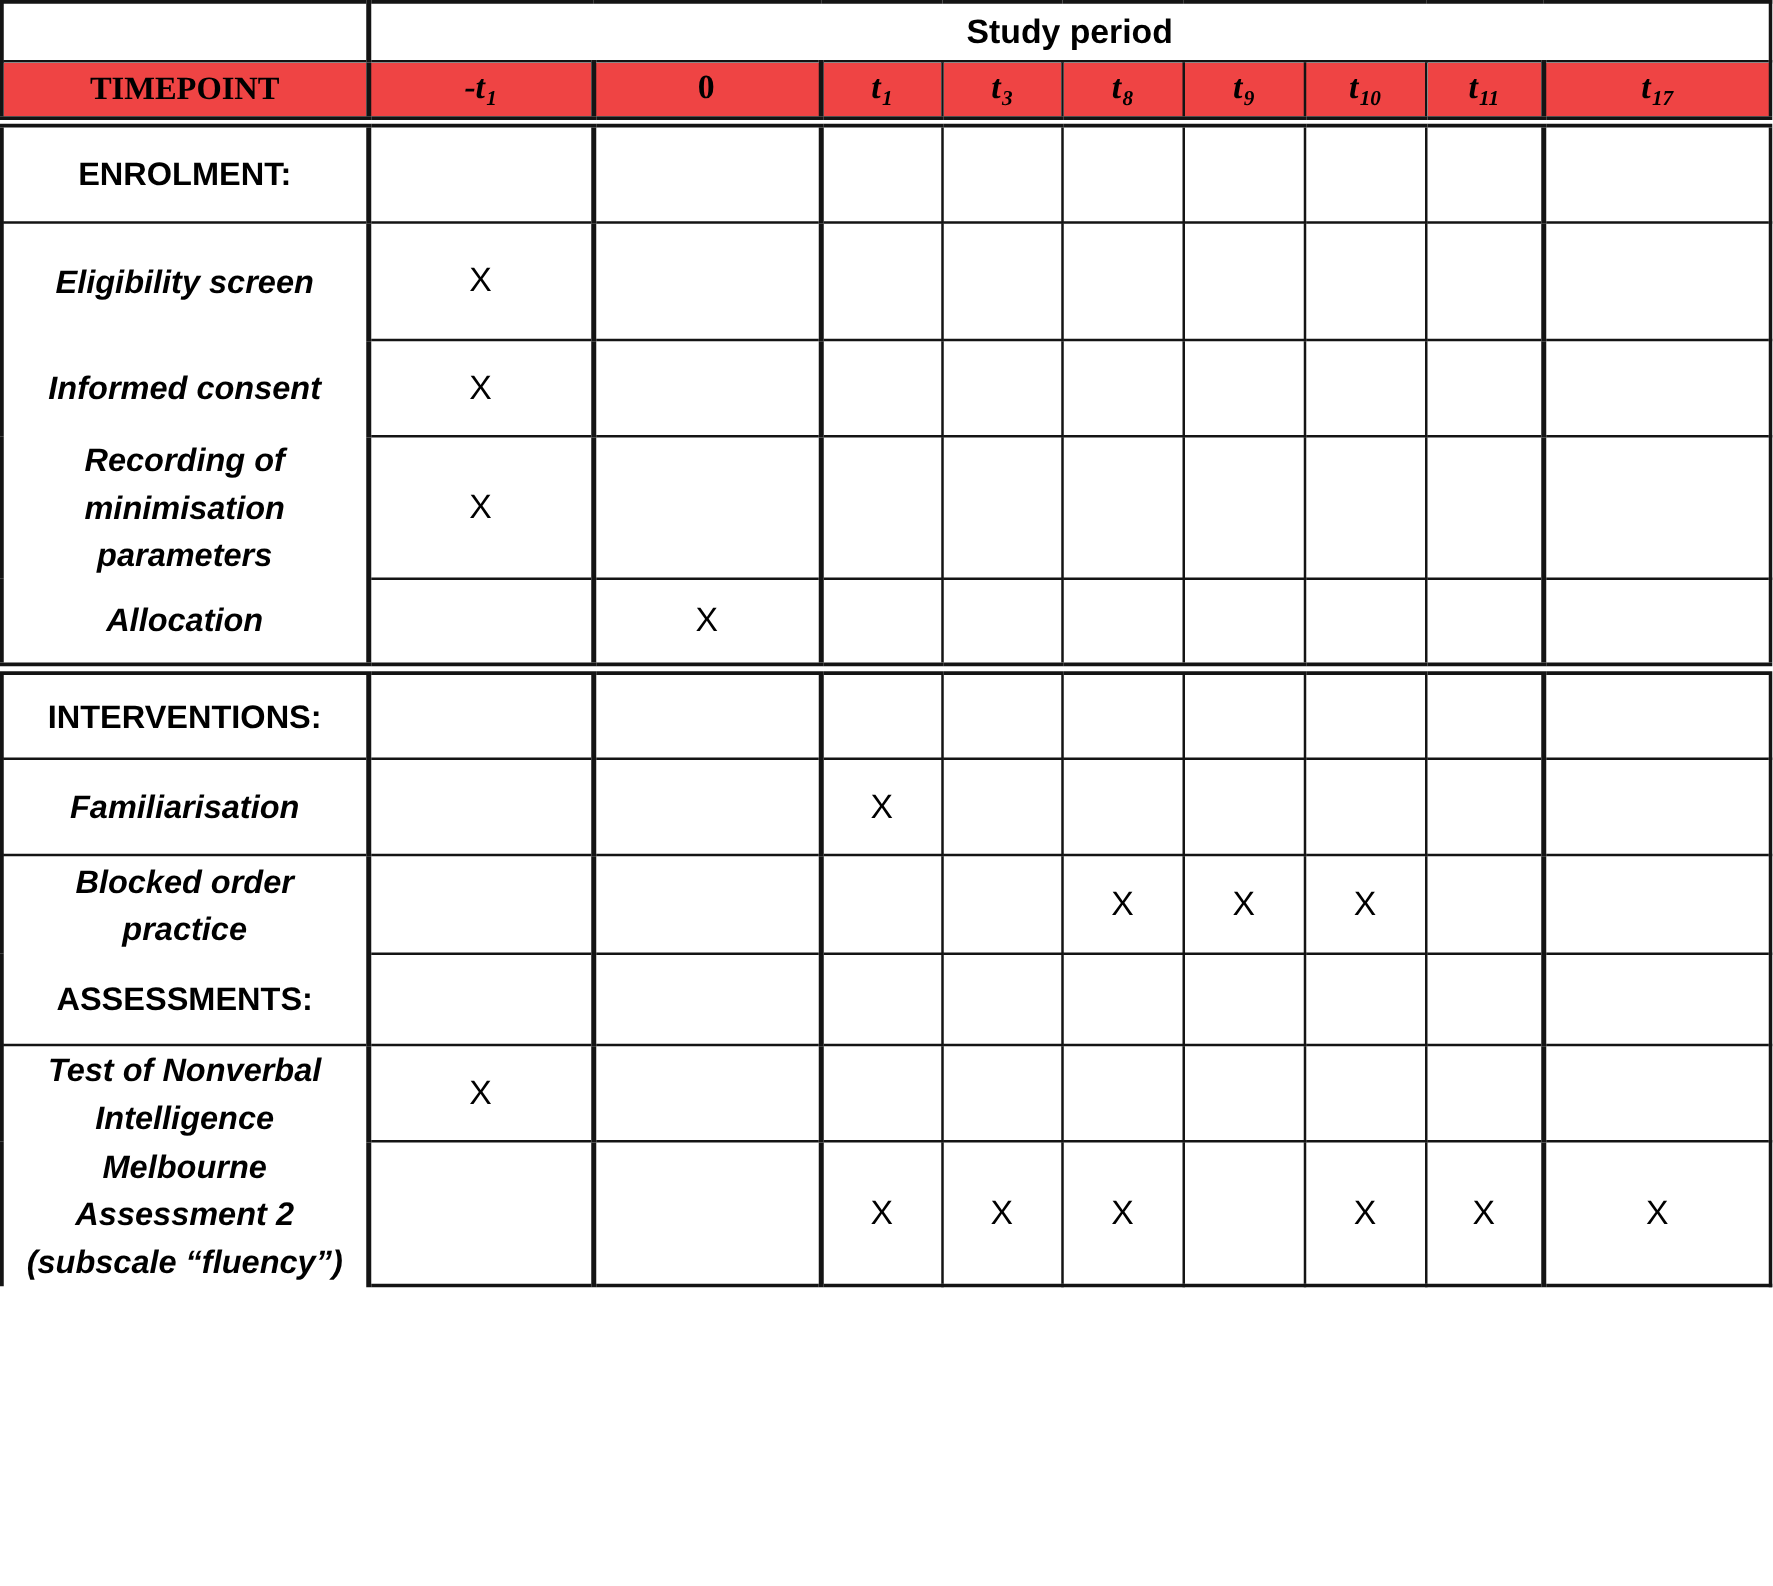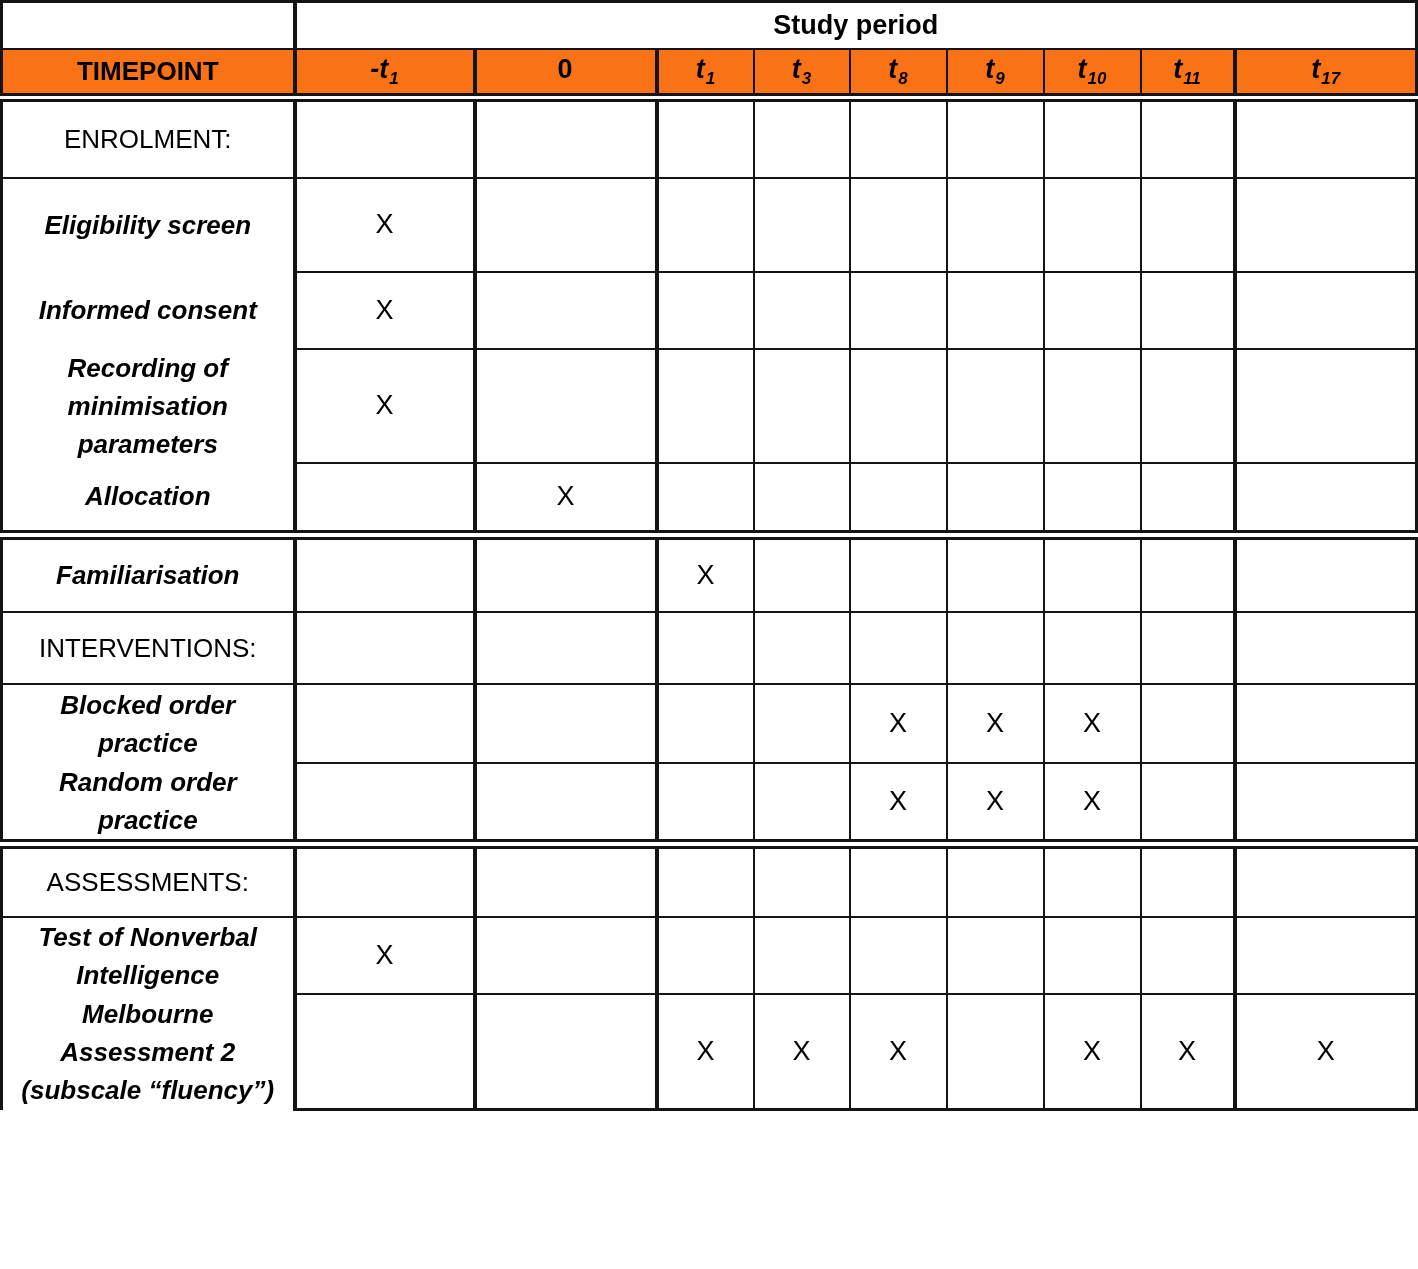--- a/index.html
+++ b/index.html
@@ -34,32 +34,32 @@
   
   tr.hdr1 > *{border-bottom-width:2px;}
   tr.hdr2 > *{border-bottom-width:3px;}
   tr.tpr  > *{border-bottom:9px double #141414;}
   tr.secend > *{border-bottom:10px double #141414;}
   tr.last > *{border-bottom-width:5px;}
   td.nolb{border-bottom-style:hidden;}
 
   .hcell{font-size:27px;font-weight:bold;}
   .tplabel{font-size:26px;font-weight:bold;}
-  .gray{background:#f97316;}
+  .gray{background:#ef4444;font-family:Liberation Serif, serif;}
 
   .tbase{font-size:27px;font-weight:bold;font-style:italic;}
   .tbase.up{font-style:normal;}
   .tsub{font-size:17px;font-weight:bold;font-style:italic;vertical-align:-6px;margin-left:1px;}
 
   .lbl{
     font-size:26px;font-weight:bold;font-style:italic;
     line-height:38px;white-space:pre-line;padding:0 8px;
   }
   .sec{
-    font-size:26px;font-weight:normal;font-style:normal;
+    font-size:26px;font-weight:bold;font-style:normal;
     white-space:normal;
   }
   .mk{font-size:27px;font-weight:400;font-style:normal;}
 </style>
 </head>
 <body>
 
 <table class="spirit">
   <colgroup>
     <col class="c0">
@@ -154,38 +154,38 @@
     <td class="mk bL4">X</td>
     <td class="mk bL4"></td>
     <td class="mk"></td>
     <td class="mk"></td>
     <td class="mk"></td>
     <td class="mk"></td>
     <td class="mk"></td>
     <td class="mk bL4"></td>
   </tr>
 
+  <tr style="height:72px">
+    <td class="lbl sec">INTERVENTIONS:</td>
+    <td class="mk bL4"></td>
+    <td class="mk bL4"></td>
+    <td class="mk bL4"></td>
+    <td class="mk"></td>
+    <td class="mk"></td>
+    <td class="mk"></td>
+    <td class="mk"></td>
+    <td class="mk"></td>
+    <td class="mk bL4"></td>
+  </tr>
+
   <tr style="height:77px">
     <td class="lbl">Familiarisation</td>
     <td class="mk bL4"></td>
     <td class="mk bL4"></td>
     <td class="mk bL4">X</td>
-    <td class="mk"></td>
-    <td class="mk"></td>
-    <td class="mk"></td>
-    <td class="mk"></td>
-    <td class="mk"></td>
-    <td class="mk bL4"></td>
-  </tr>
-
-  <tr style="height:72px">
-    <td class="lbl sec">INTERVENTIONS:</td>
-    <td class="mk bL4"></td>
-    <td class="mk bL4"></td>
-    <td class="mk bL4"></td>
     <td class="mk"></td>
     <td class="mk"></td>
     <td class="mk"></td>
     <td class="mk"></td>
     <td class="mk"></td>
     <td class="mk bL4"></td>
   </tr>
 
   <tr style="height:79px">
     <td class="lbl nolb">Blocked order
@@ -194,33 +194,20 @@
     <td class="mk bL4"></td>
     <td class="mk bL4"></td>
     <td class="mk"></td>
     <td class="mk">X</td>
     <td class="mk">X</td>
     <td class="mk">X</td>
     <td class="mk"></td>
     <td class="mk bL4"></td>
   </tr>
 
-  <tr class="secend" style="height:74px">
-    <td class="lbl">Random order
-practice</td>
-    <td class="mk bL4"></td>
-    <td class="mk bL4"></td>
-    <td class="mk bL4"></td>
-    <td class="mk"></td>
-    <td class="mk">X</td>
-    <td class="mk">X</td>
-    <td class="mk">X</td>
-    <td class="mk"></td>
-    <td class="mk bL4"></td>
-  </tr>
 
   <tr style="height:73px">
     <td class="lbl sec">ASSESSMENTS:</td>
     <td class="mk bL4"></td>
     <td class="mk bL4"></td>
     <td class="mk bL4"></td>
     <td class="mk"></td>
     <td class="mk"></td>
     <td class="mk"></td>
     <td class="mk"></td>

